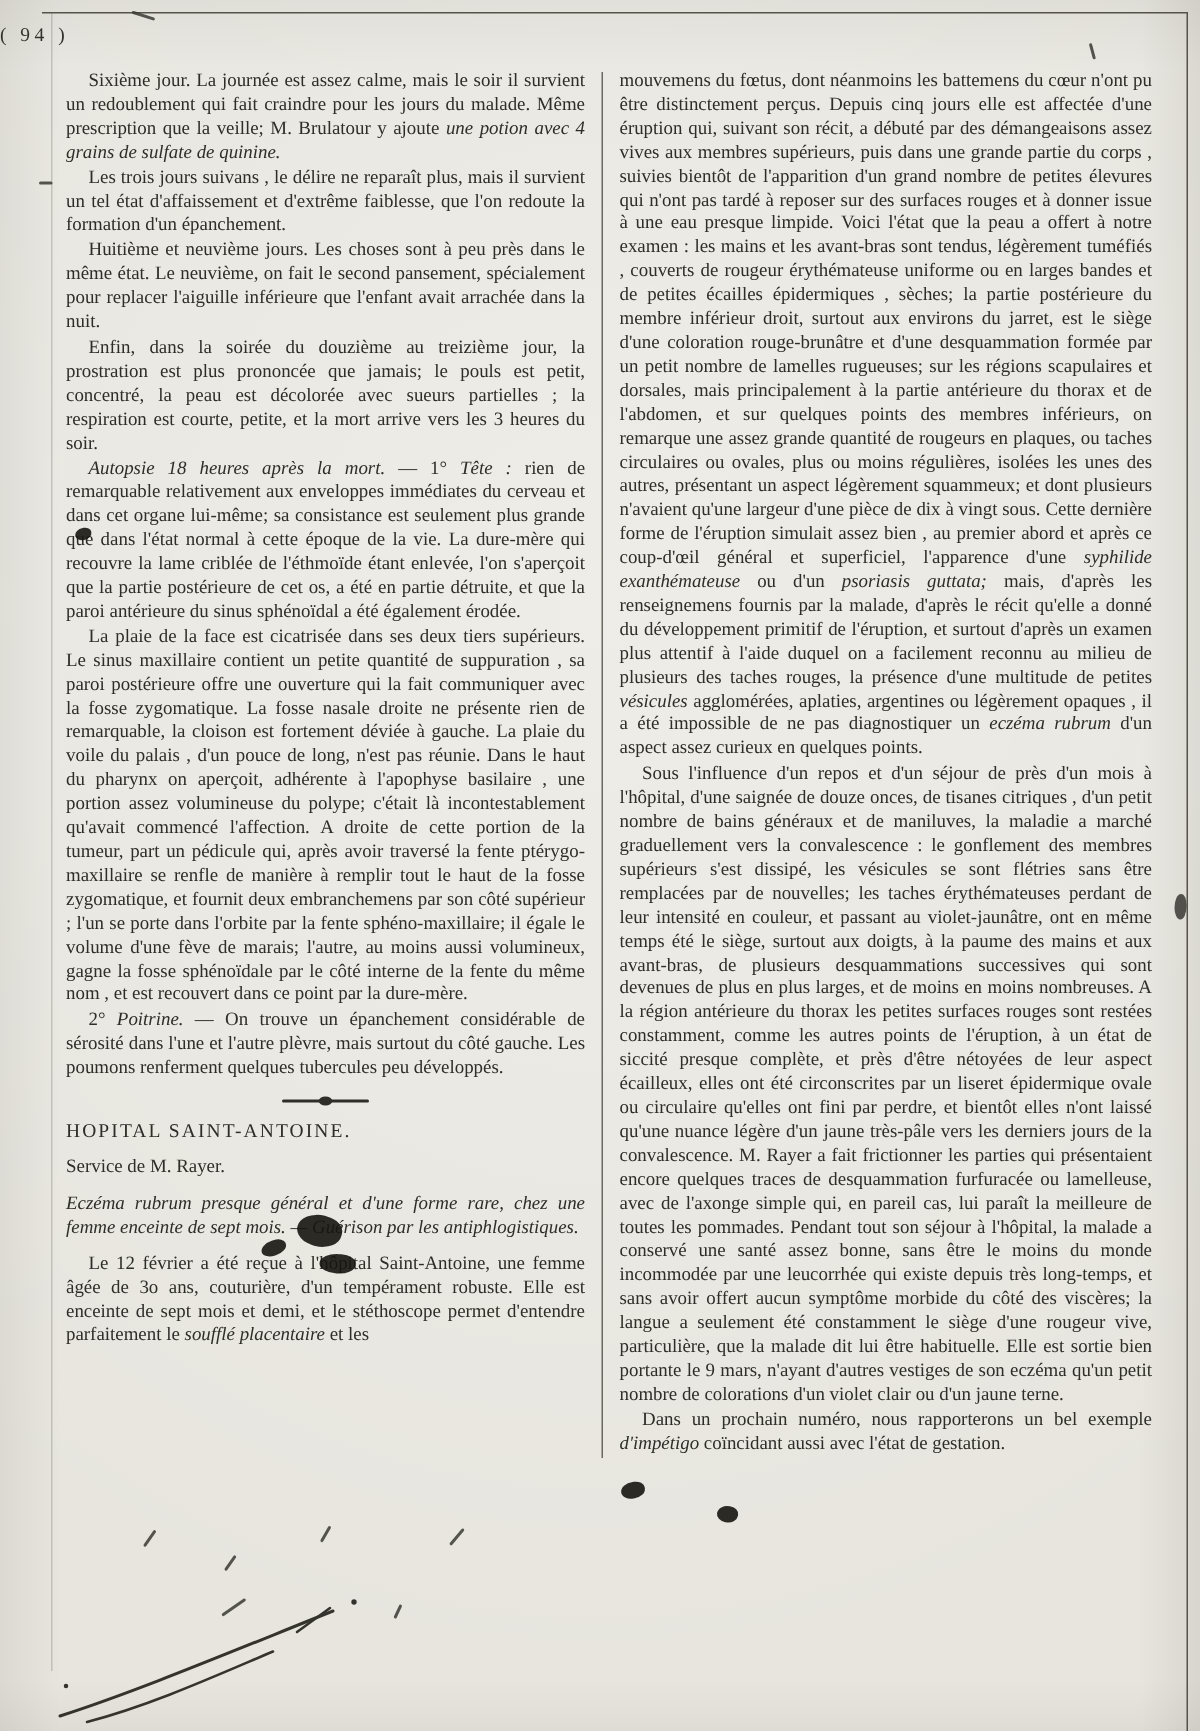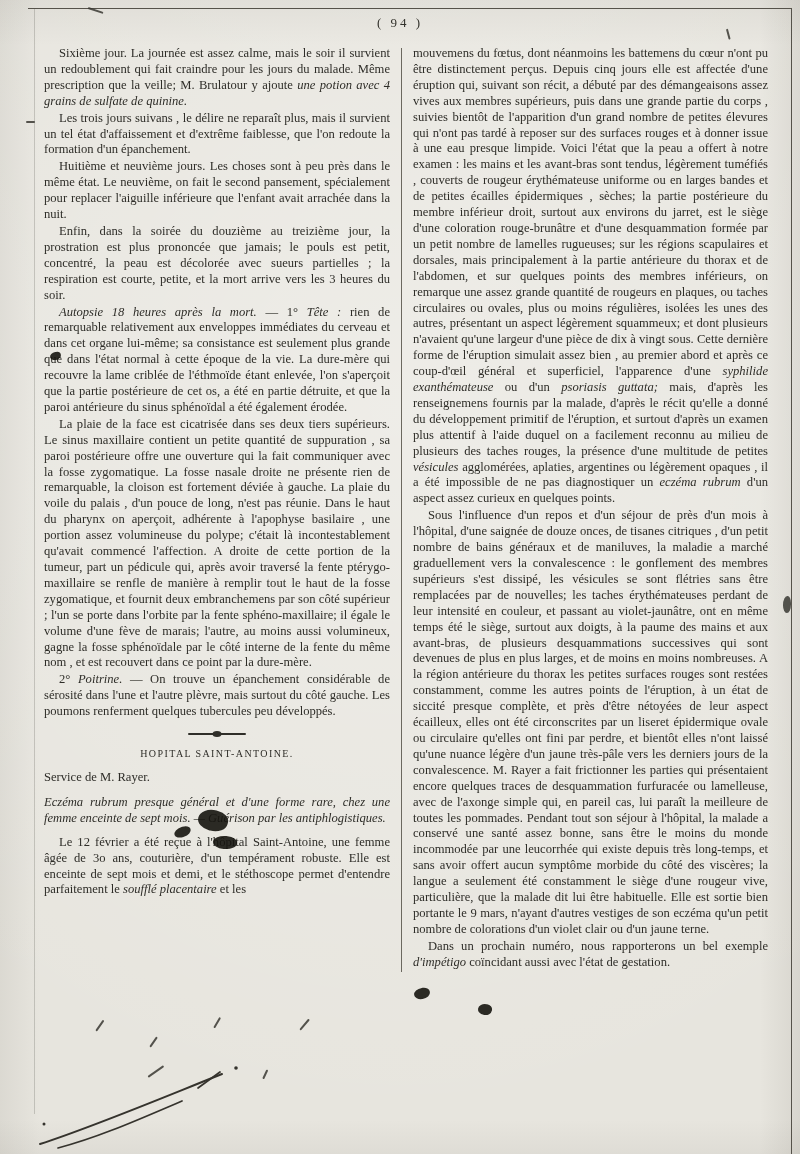--- a/index.html
+++ b/index.html
@@ -19,41 +19,40 @@
     font-family: "Liberation Serif", "DejaVu Serif", serif;
     color: #2e2d28;
   }
   .rule { position: absolute; background: #55524a; }
   .rule-top   { left: 28px; right: 8px; top: 8px; height: 1.4px; }
   .rule-right { top: 8px; bottom: 0; right: 8px; width: 1.4px; }
   .rule-left  { top: 8px; bottom: 40px; left: 34px; width: 1px; opacity: 0.25; }
 
   .page-number {
     position: absolute; top: 15px; left: 0; right: 0;
-    text-align: center;
     font-size: 13px; letter-spacing: 3px;
     color: #33322c;
   }
 
   .columns {
     position: absolute; top: 46px; left: 44px; right: 32px;
     display: flex; align-items: stretch;
   }
   .col { font-size: 12.6px; line-height: 15.9px; }
   .col-left  { width: 346px; }
   .col-right { flex: 1; }
   .col-divider { width: 1px; background: #6b685f; margin: 2px 11px 0 11px; }
 
   .blk { margin: 0 0 1px 0; text-align: justify; }
   .blk.indent { text-indent: 15px; }
   .it { font-style: italic; }
 
   .h-caps {
-    text-align: center; text-indent: 0;
-    font-size: 10px; letter-spacing: 1.4px;
+    text-align: left; text-indent: 0;
+    font-size: 13px; letter-spacing: 1.4px;
     margin: 4px 0 8px 0;
   }
   .h-center { text-align: left; text-indent: 0; margin: 0 0 9px 0; }
   .p-italic { font-style: italic; margin: 0 0 8px 0; }
 
   .divider {
     width: 58px; height: 2px;
     margin: 13px auto 11px auto;
     background: #2f2e29;
     position: relative;

